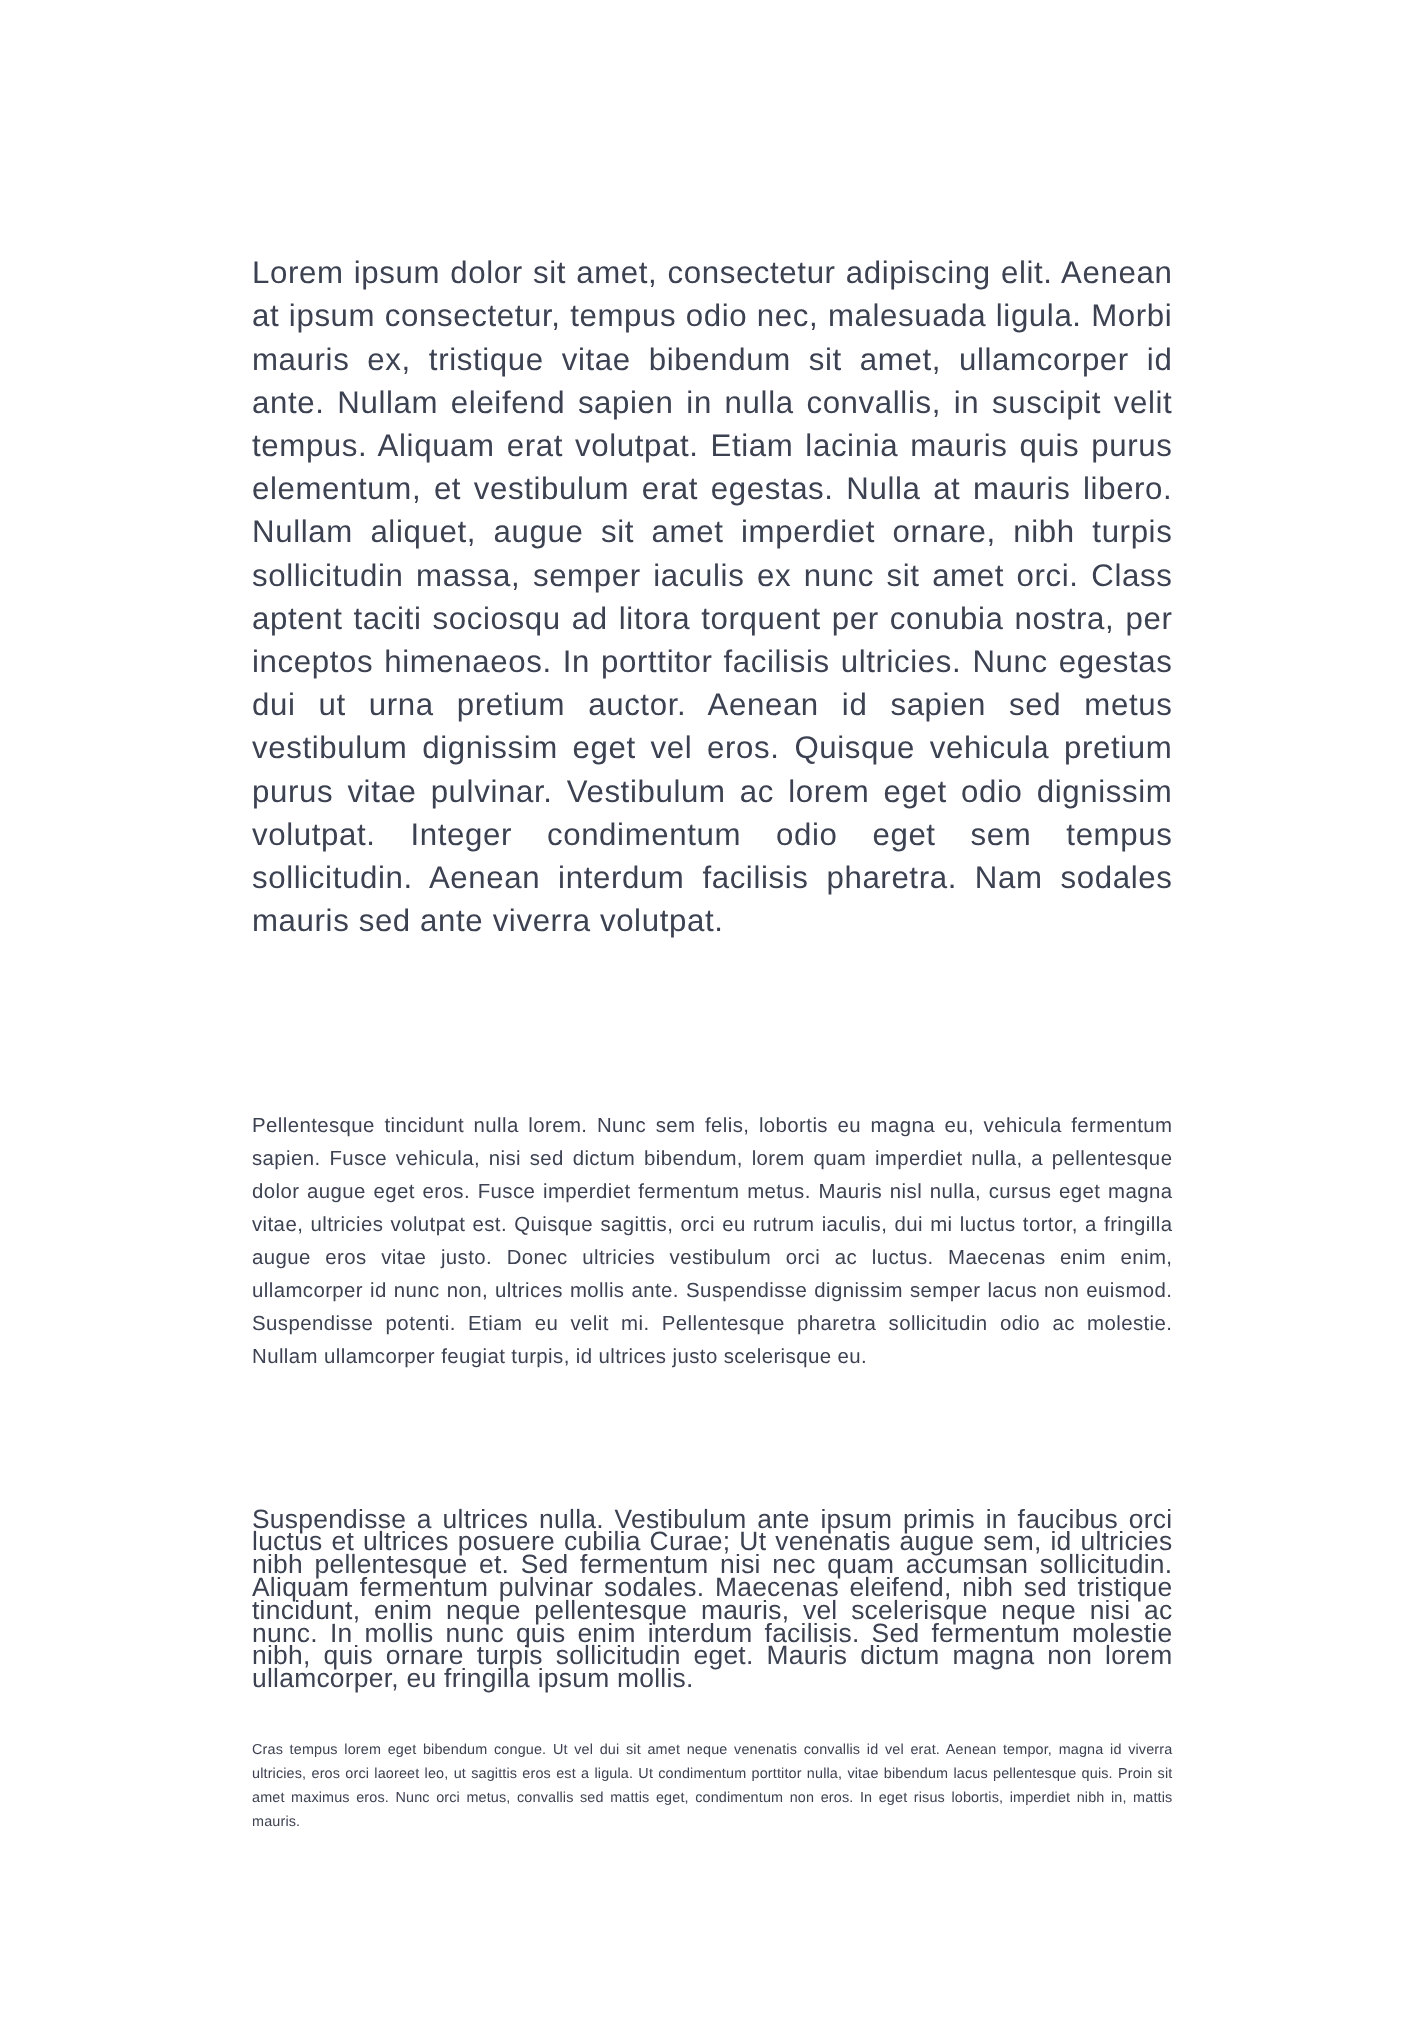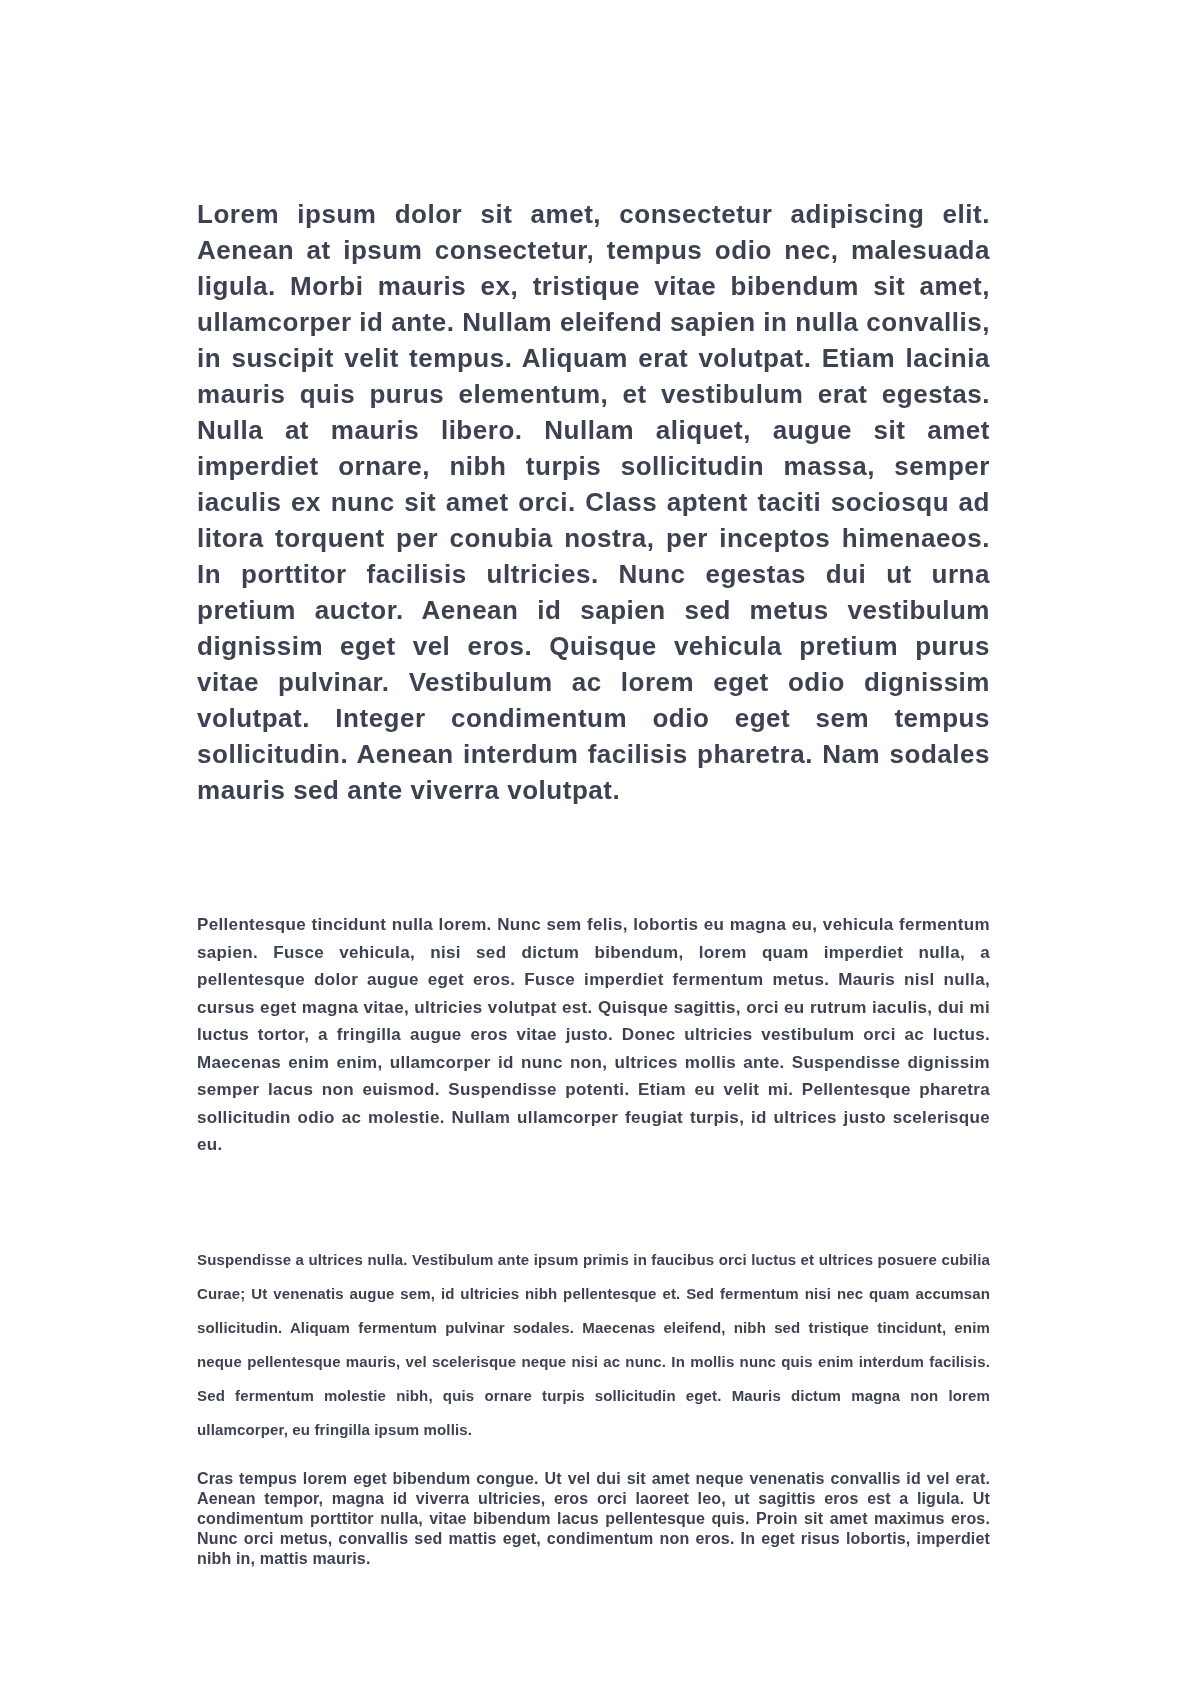--- a/index.html
+++ b/index.html
@@ -20,49 +20,49 @@
     inset: 0;
     background: #ffffff;
   }
   .content {
     position: absolute;
     left: 197px;
     top: 196px;
     width: 793px;
   }
   .para {
-    margin: 0;
+    margin: 13px;
     text-align: justify;
-    font-weight: 700;
+    font-weight: 400;
     -webkit-hyphens: none;
     hyphens: none;
   }
   .para-1 {
     font-size: 26px;
     line-height: 36px;
     letter-spacing: 0.02em;
     min-height: 684px;
     margin-bottom: 31px;
   }
   .para-2 {
     font-size: 17px;
     line-height: 27.5px;
     letter-spacing: 0.02em;
     min-height: 303px;
     margin-bottom: 29px;
   }
   .para-3 {
-    font-size: 15px;
-    line-height: 34px;
+    font-size: 22px;
+    line-height: 19px;
     letter-spacing: 0.01em;
     min-height: 170px;
     margin-bottom: 22px;
   }
   .para-4 {
-    font-size: 16px;
+    font-size: 12px;
     line-height: 20px;
     letter-spacing: 0.01em;
     min-height: 100px;
   }
 </style>
 </head>
 <body style="color: rgb(61, 66, 82); background: rgb(255, 255, 255);">
 
 <main class="page">
   <div class="content">

